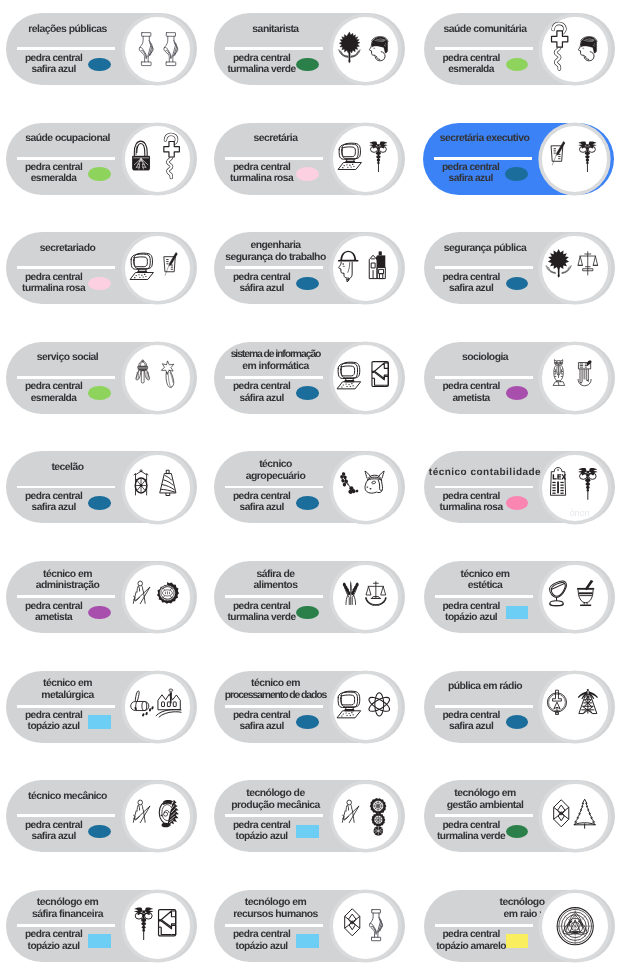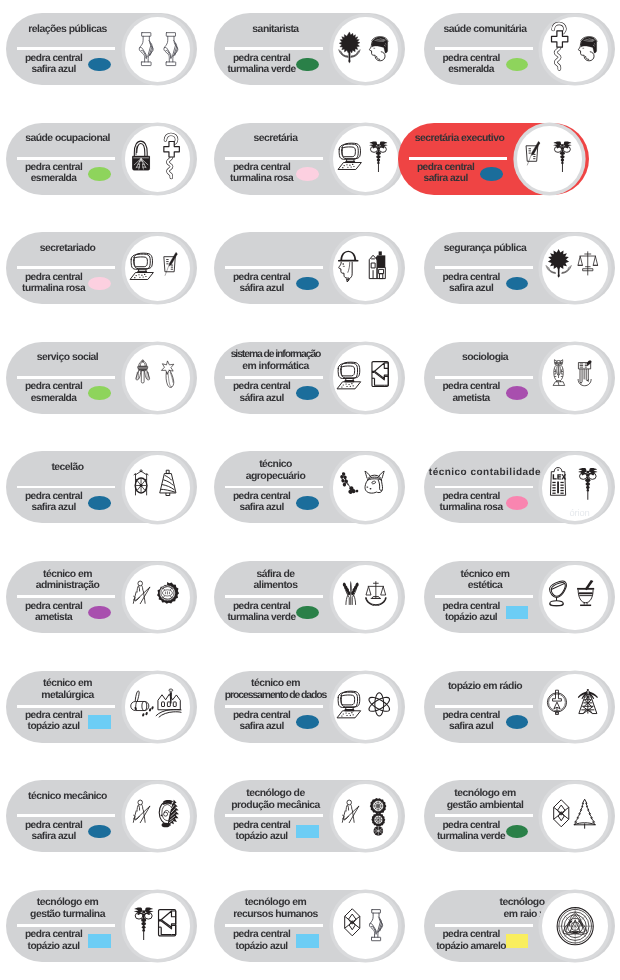--- a/index.html
+++ b/index.html
@@ -285,21 +285,21 @@
               <ellipse cx="14.8" cy="9.2" rx="3.9" ry="3.3"></ellipse>
             </g>
             <g fill="#231f20" stroke="none">
               <path d="M9.0 6.2 C7.0 5.6 4.6 6.0 3.2 7.2 L4.4 8.4 C5.6 7.4 7.6 7.0 9.0 7.4 Z"></path>
               <path d="M11.0 6.2 C13.0 5.6 15.4 6.0 16.8 7.2 L15.6 8.4 C14.4 7.4 12.4 7.0 11.0 7.4 Z"></path>
             </g>
           </g>
         </svg>
   </div>
 </div>
-<div class="card" style="left: 398px; top: 122.6px; background-color: #ef4444;">
+<div class="card" style="left: 423px; top: 122.6px; background-color: #3b82f6;">
   <div class="text-col">
     <div class="title" style="color: rgb(51, 51, 54);">
           <div>secretária executivo</div>
         </div>
     <div class="sep" style="background-color: rgb(255, 255, 255);"></div>
     <div class="gemlabel" style="color: rgb(51, 51, 54);">
           <div>pedra central</div>
           <div>safira azul</div>
         </div>
     <div class="gem ellipse" style="background-color: rgb(27, 109, 155);"></div>
@@ -385,20 +385,24 @@
             <g fill="#231f20" stroke="#231f20" stroke-width="0.5">
               <path d="M17.8 0.6 C18.8 1.0 19.4 1.8 19.4 2.8 L12.0 16.0 L9.4 17.8 L9.6 14.6 Z"></path>
               <path d="M9.8 14.8 L4.0 30.0"></path>
             </g>
           </g>
         </svg>
   </div>
 </div>
 <div class="card" style="left: 214px; top: 232.2px; background-color: rgb(210, 211, 213);">
   <div class="text-col">
+    <div class="title l2" style="color: rgb(51, 51, 54);">
+          <div>engenharia</div>
+          <div>segurança do trabalho</div>
+        </div>
     <div class="sep" style="background-color: rgb(255, 255, 255);"></div>
     <div class="gemlabel" style="color: rgb(51, 51, 54);">
           <div>pedra central</div>
           <div>sáfira azul</div>
         </div>
     <div class="gem ellipse" style="background-color: rgb(27, 109, 155);"></div>
   </div>
   <div class="circle" style="background-color: rgb(255, 255, 255);">
     <svg viewBox="0 0 66 66">
           <g transform="translate(5.0,13.0) scale(0.82)">
@@ -1027,21 +1031,21 @@
               <ellipse cx="14.0" cy="14.0" rx="5.2" ry="13.6" transform="rotate(60 14 14)"></ellipse>
               <ellipse cx="14.0" cy="14.0" rx="5.2" ry="13.6" transform="rotate(120 14 14)"></ellipse>
             </g>
           </g>
         </svg>
   </div>
 </div>
 <div class="card" style="left: 423.5px; top: 670.6px; background-color: rgb(210, 211, 213);">
   <div class="text-col">
     <div class="title" style="color: rgb(51, 51, 54);">
-          <div>topázio em rádio</div>
+          <div>pública em rádio</div>
         </div>
     <div class="sep" style="background-color: rgb(255, 255, 255);"></div>
     <div class="gemlabel" style="color: rgb(51, 51, 54);">
           <div>pedra central</div>
           <div>safira azul</div>
         </div>
     <div class="gem ellipse" style="background-color: rgb(27, 109, 155);"></div>
   </div>
   <div class="circle" style="background-color: rgb(255, 255, 255);">
     <svg viewBox="0 0 66 66">
@@ -1221,21 +1225,21 @@
               <path d="M0.2 33.4 C4.8 31.4 9.4 30.8 14.0 30.8 C18.6 30.8 23.2 31.4 27.8 33.4"></path>
             </g>
           </g>
         </svg>
   </div>
 </div>
 <div class="card" style="left: 6px; top: 889.8px; background-color: rgb(210, 211, 213);">
   <div class="text-col">
     <div class="title l2" style="color: rgb(51, 51, 54);">
           <div>tecnólogo em</div>
-          <div>gestão turmalina</div>
+          <div>sáfira financeira</div>
         </div>
     <div class="sep" style="background-color: rgb(255, 255, 255);"></div>
     <div class="gemlabel" style="color: rgb(51, 51, 54);">
           <div>pedra central</div>
           <div>topázio azul</div>
         </div>
     <div class="gem rect" style="background-color: rgb(108, 205, 245);"></div>
   </div>
   <div class="circle" style="background-color: rgb(255, 255, 255);">
     <svg viewBox="0 0 66 66">

